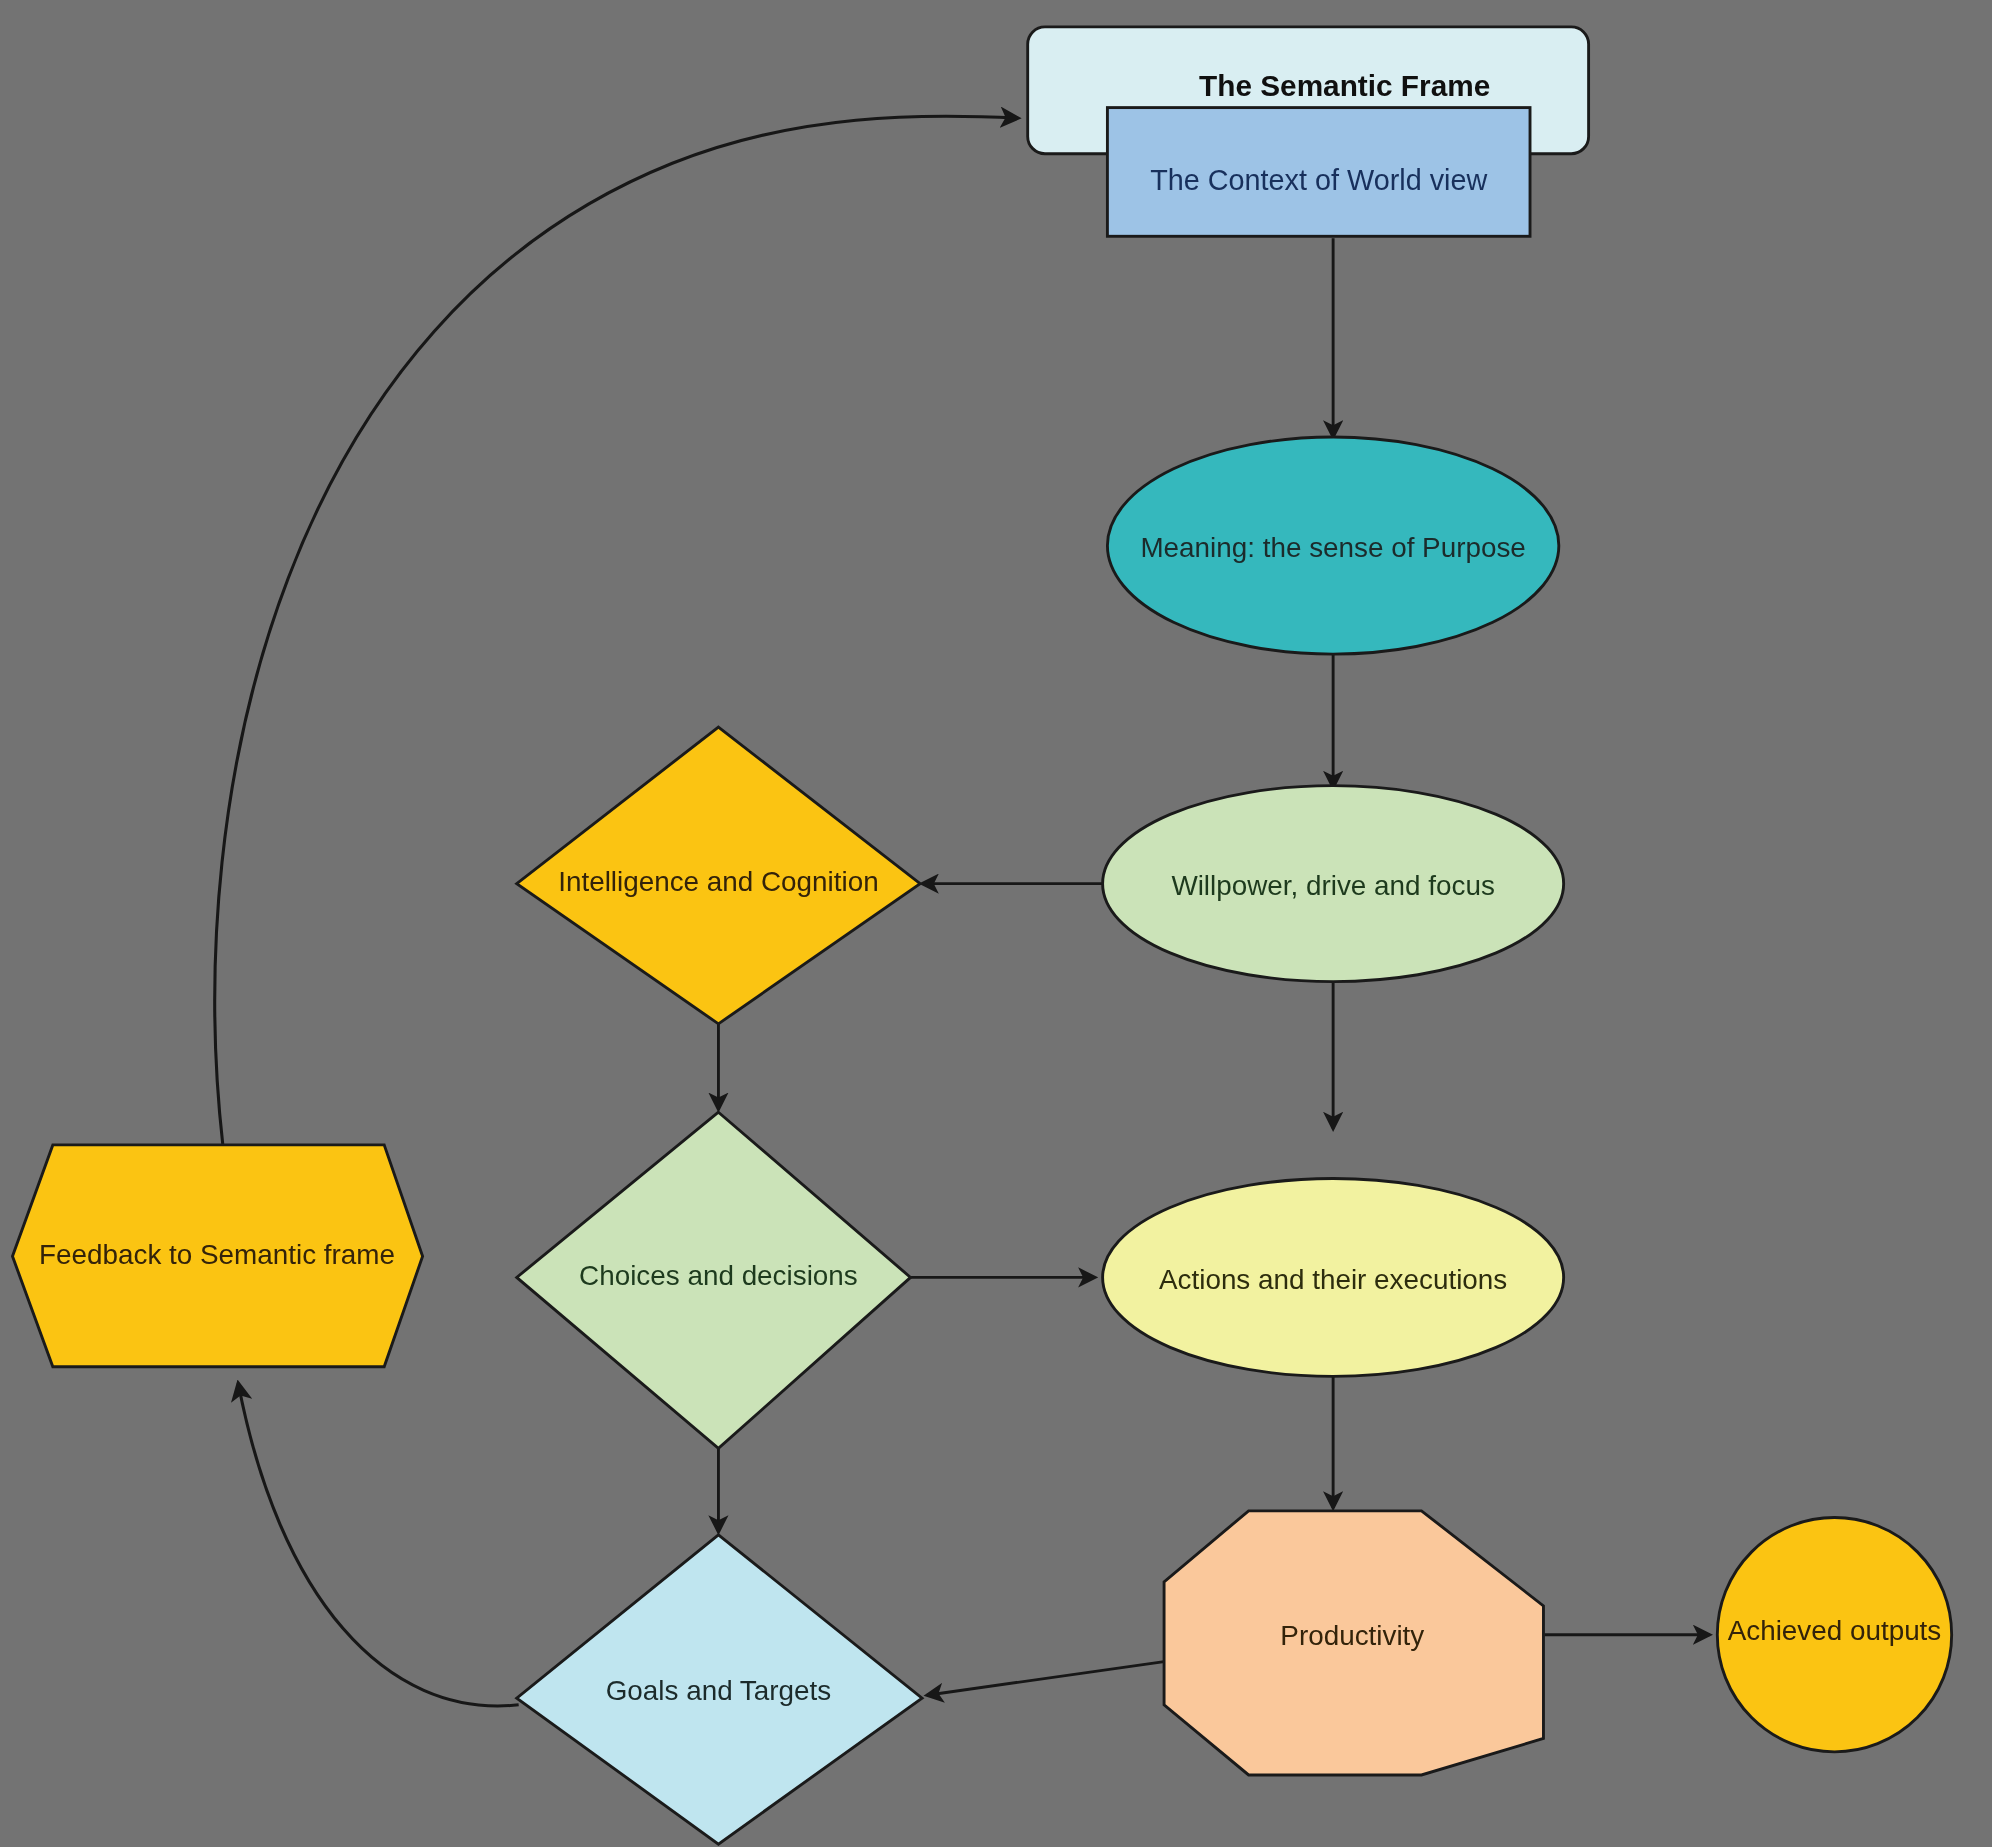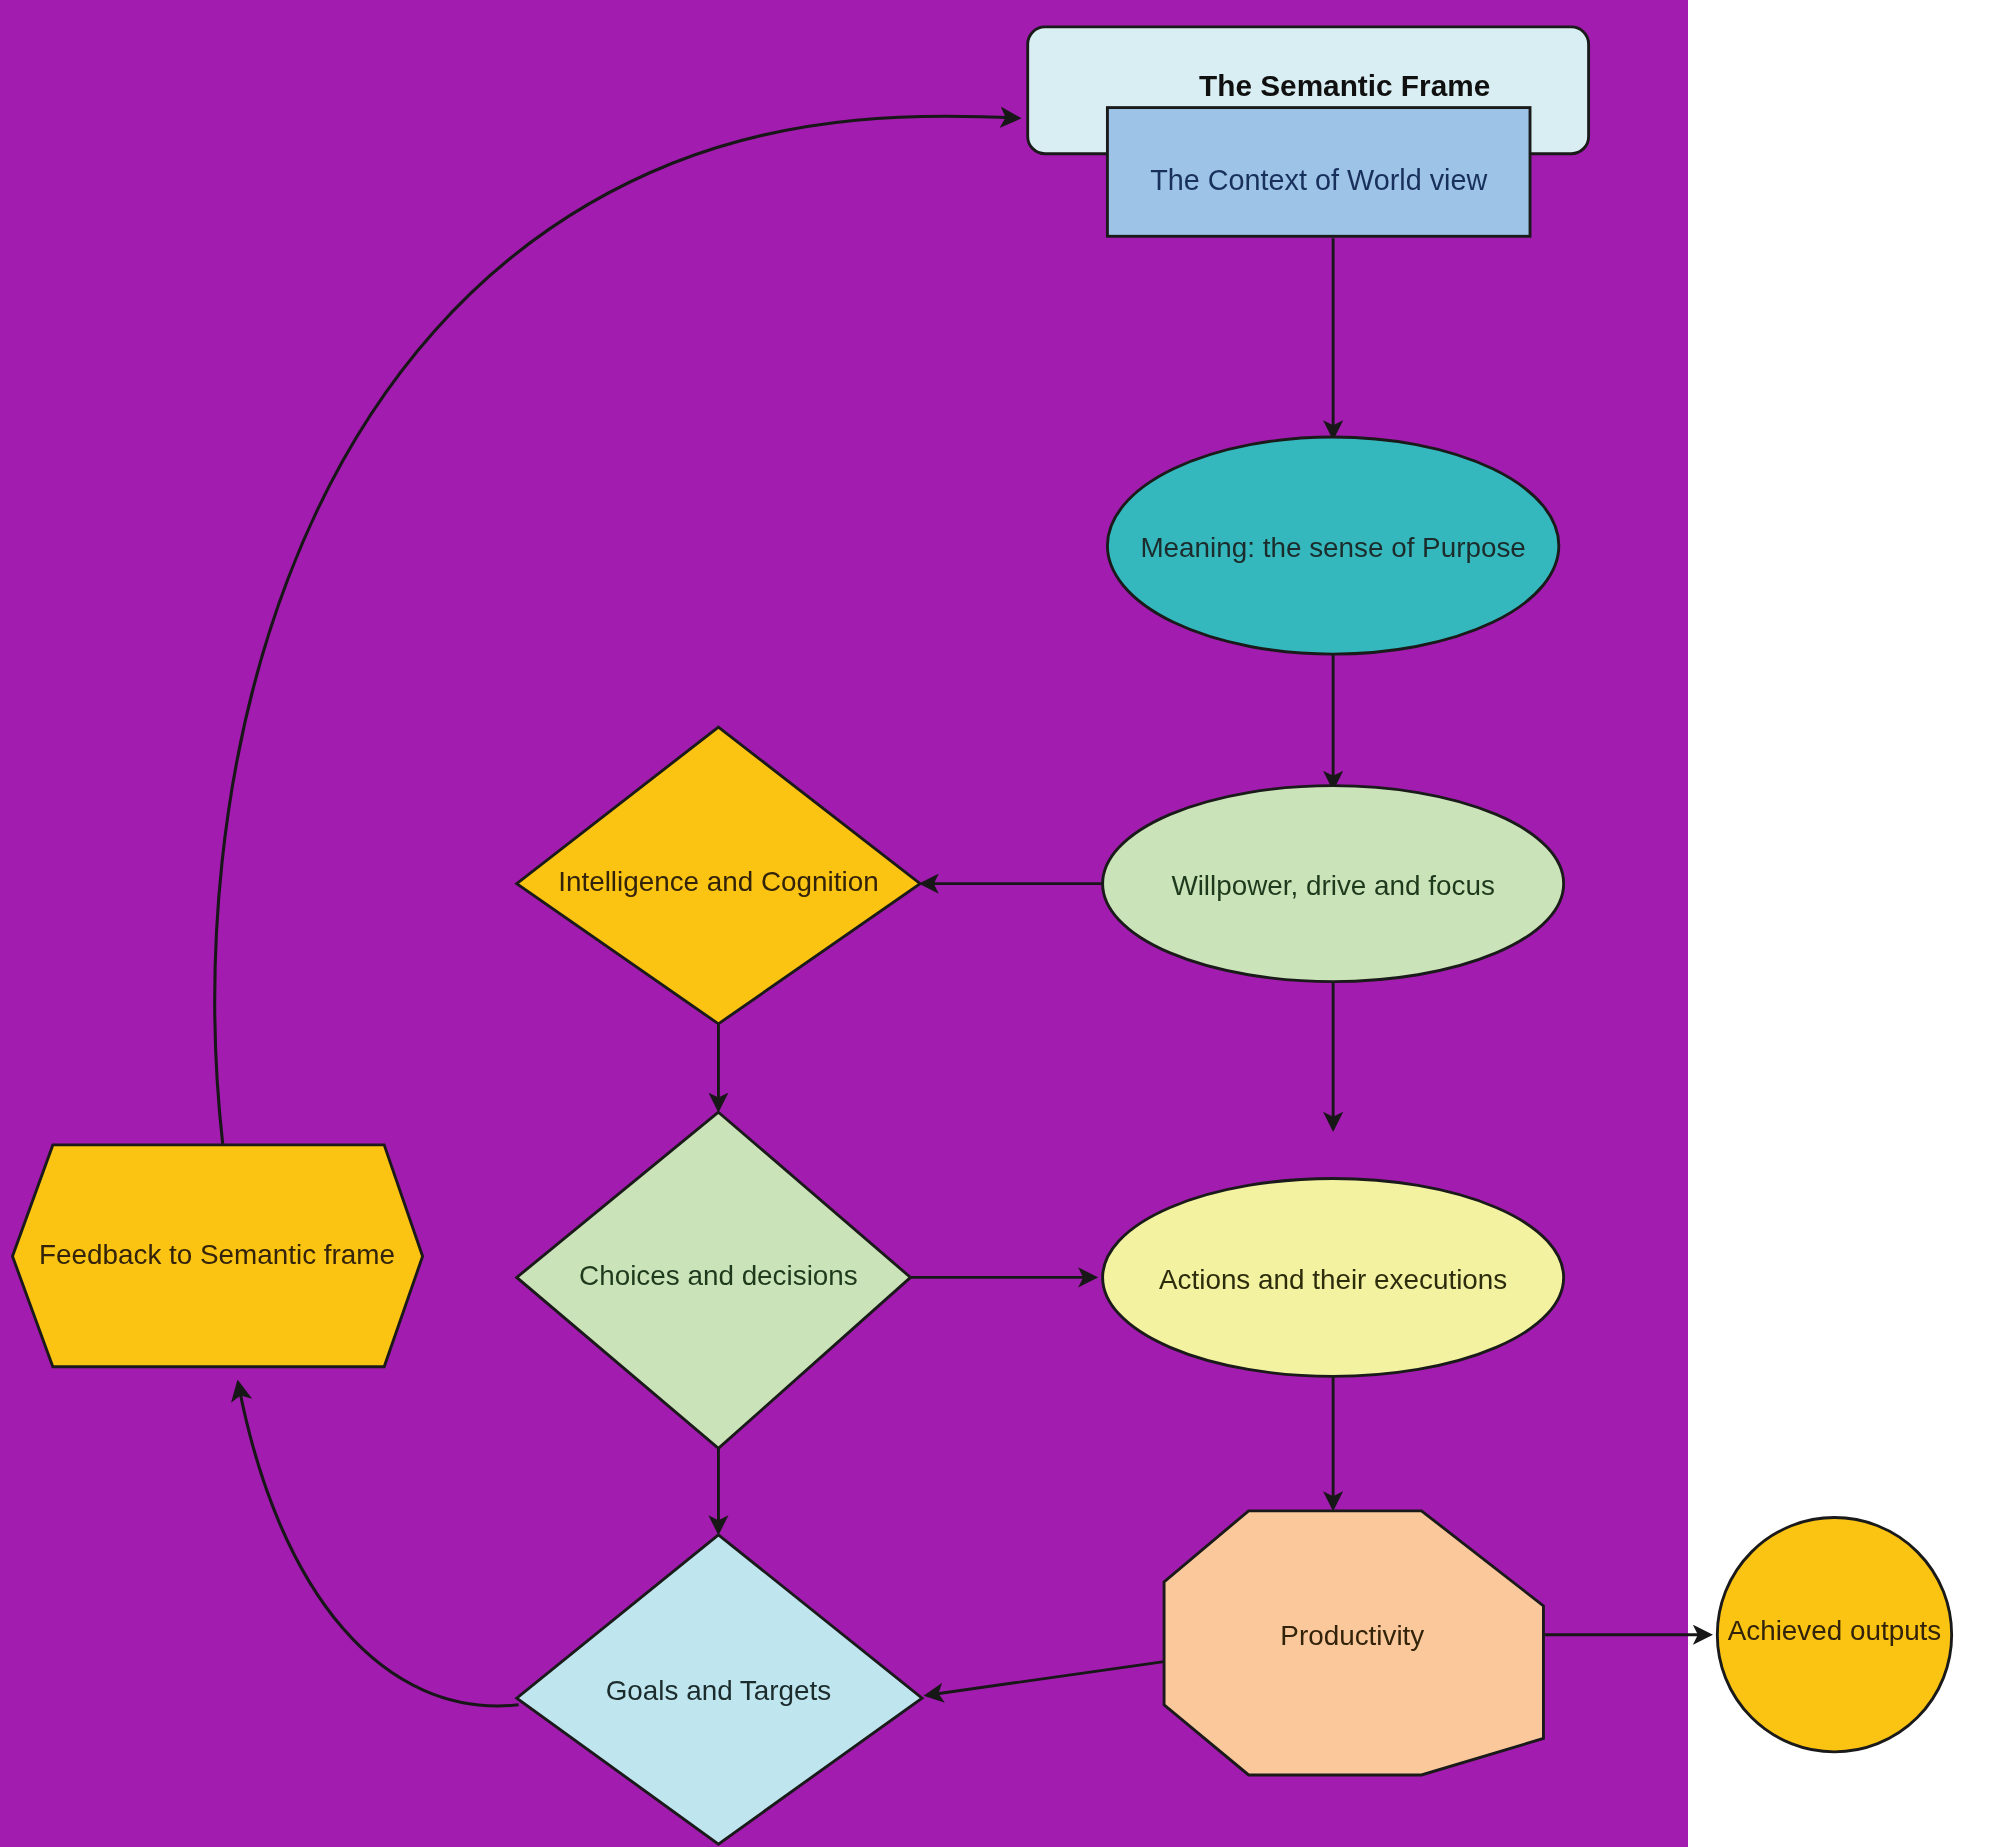--- a/index.html
+++ b/index.html
@@ -9,23 +9,23 @@
     background: #ffffff;
   }
   body {
     width: 1992px;
     height: 1847px;
     font-family: "Liberation Sans", sans-serif;
     overflow: hidden;
   }
   #diagram-root {
     position: relative;
-    width: 1688px;
+    width: 1992px;
     height: 1847px;
-    background: #a21caf;
+    background: #737373;
   }
   svg#flow {
     display: block;
     width: 1992px;
     height: 1847px;
   }
   .node-shape {
     stroke: #1a1a1a;
     stroke-width: 3;
   }

